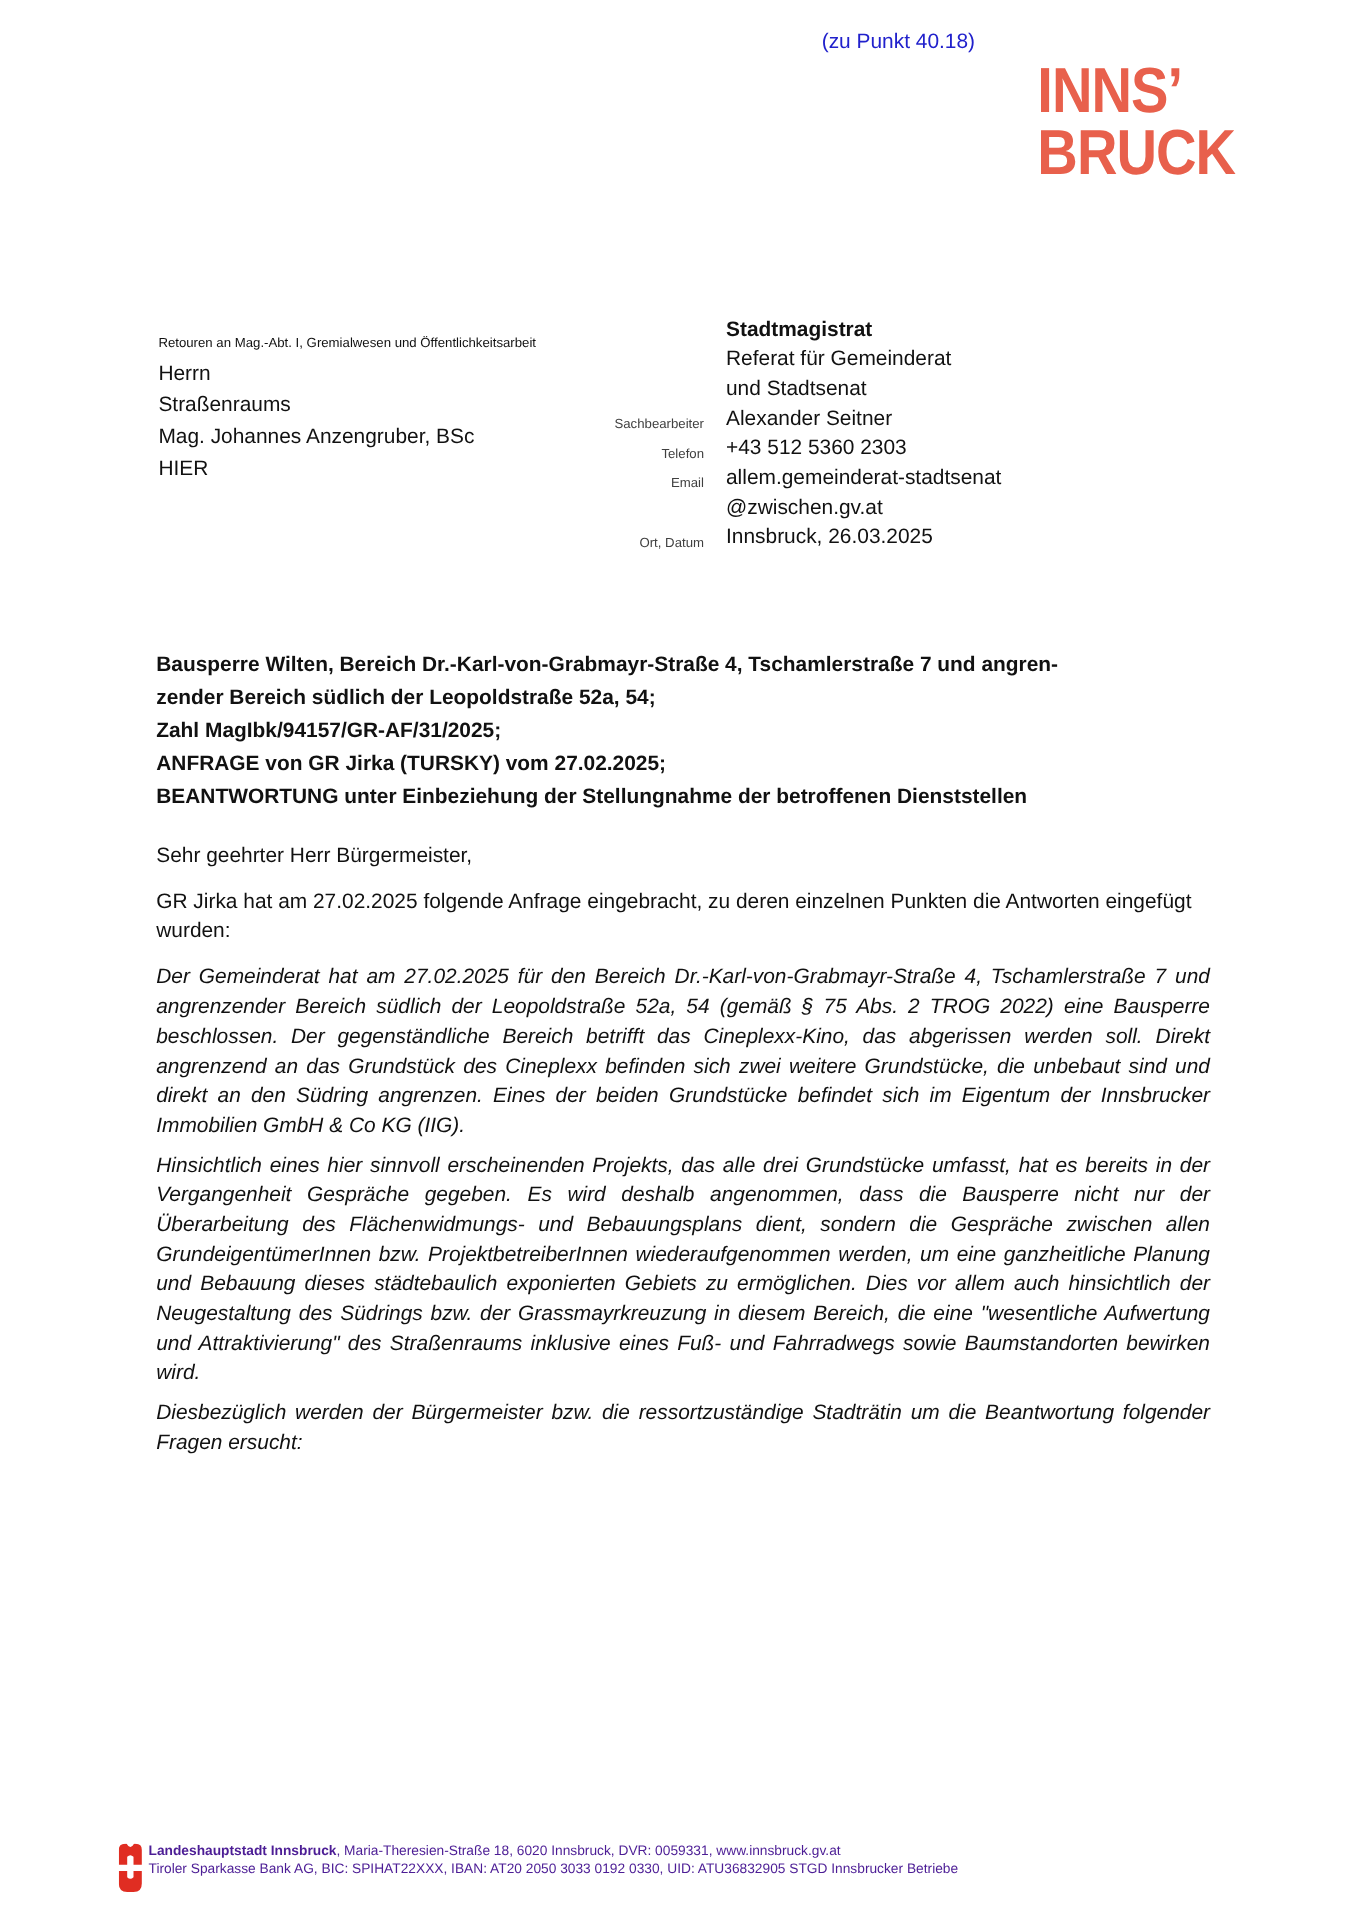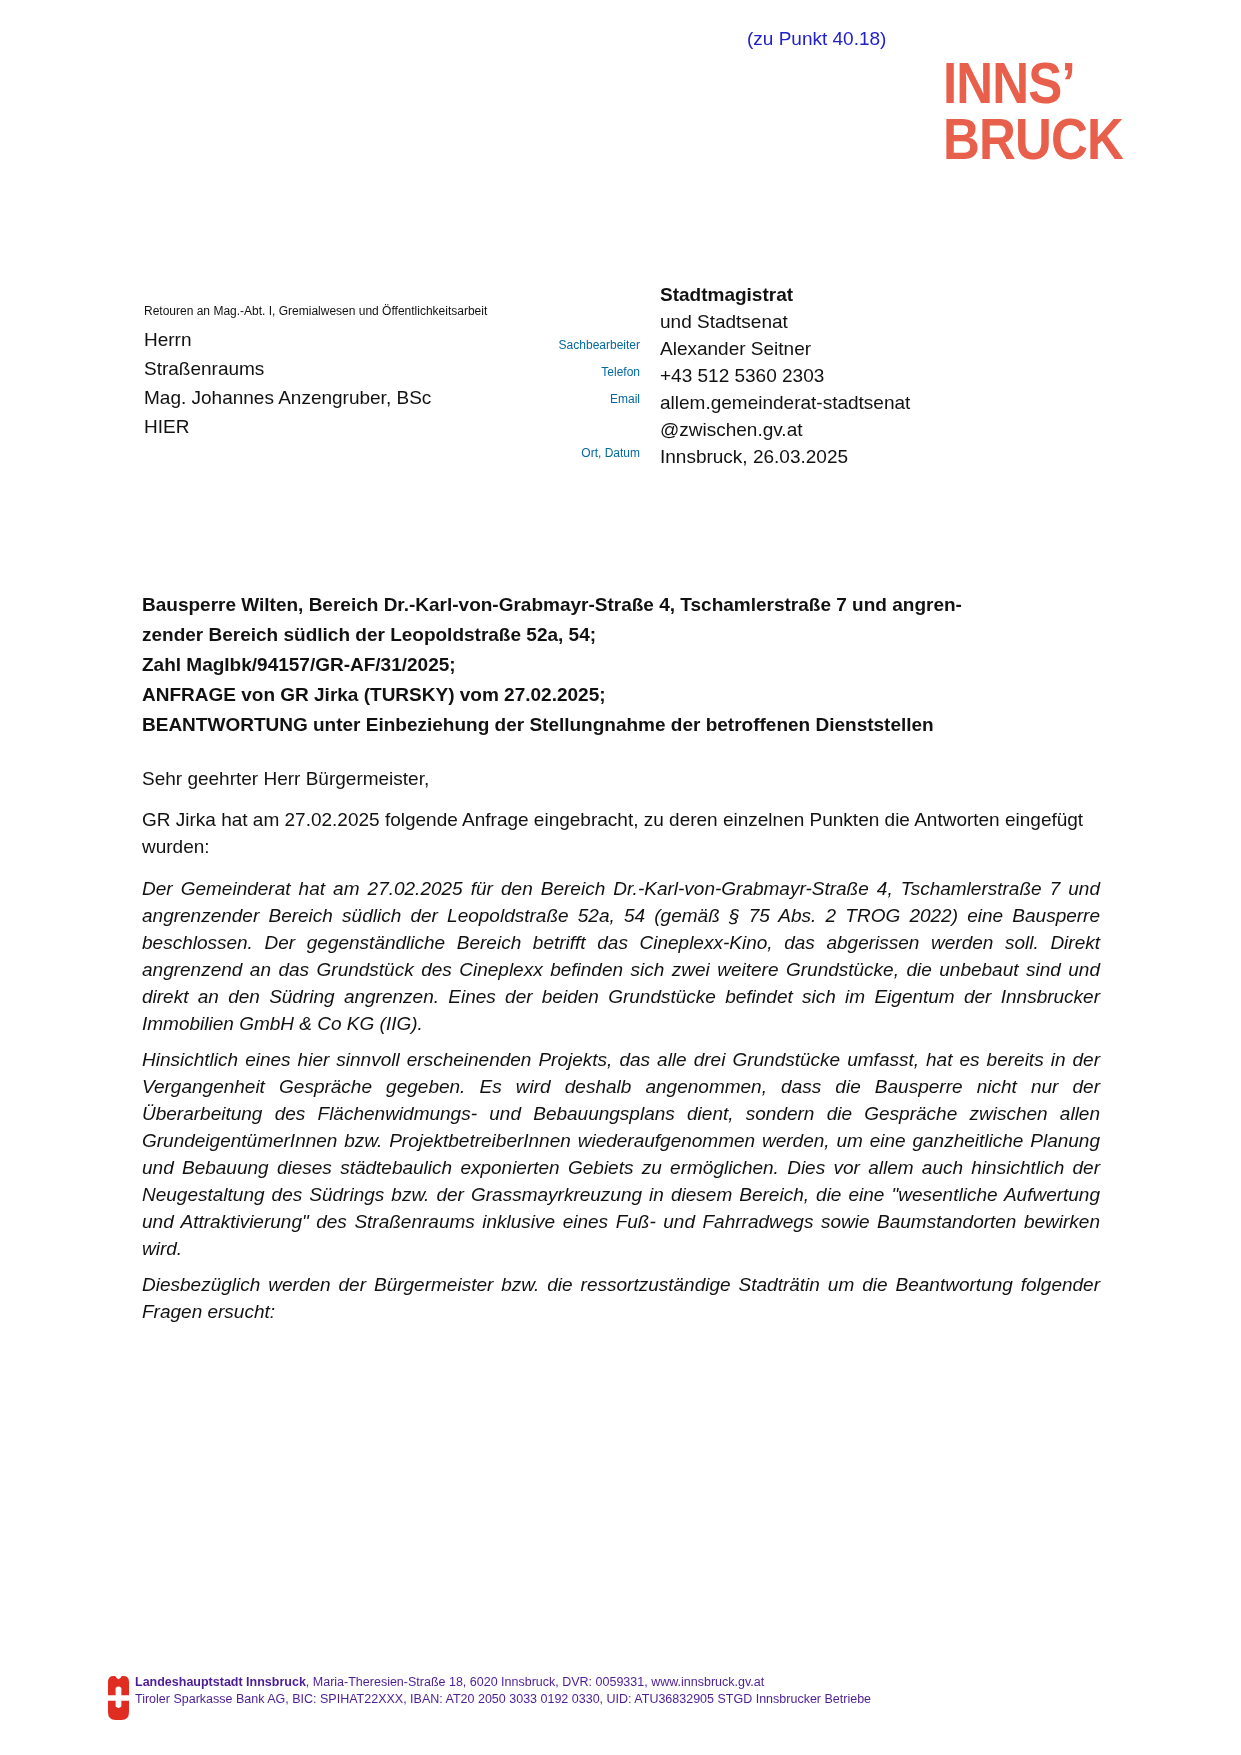--- a/index.html
+++ b/index.html
@@ -32,24 +32,24 @@
     letter-spacing:-1px;
     transform:scaleX(.88);transform-origin:left top;
     white-space:nowrap;
   }
   
   .recipient{position:absolute;left:144px;top:304px;}
   .return-note{font-size:12px;line-height:15px;margin-bottom:6px;}
   .recipient-line{font-size:19px;line-height:29px;}
   
   .sender{position:absolute;left:450px;top:284px;width:660px;}
-  .sender-row{display:flex;align-items:flex-start;height:27px;}
+  .sender-row{display:flex;align-items:flex-end;height:27px;}
   .sender-row .lbl{
     width:210px;padding-right:20px;text-align:right;
-    font-size:12px;color:#0369a1;flex:none;
+    font-size:12px;color:#404040;flex:none;
   }
   .sender-row .val{font-size:19px;white-space:nowrap;}
   .sender-row.bold .val{font-weight:700;}
   
   .letter-body{position:absolute;left:142px;top:590px;width:958px;}
   .subject{font-weight:700;font-size:19px;line-height:30px;}
   .salutation{font-size:19px;line-height:27px;margin-top:25px;}
   .intro{font-size:19px;line-height:27px;margin-top:14px;}
   .quote{
     font-size:19px;line-height:27px;font-style:italic;
@@ -80,20 +80,24 @@
     <div class="recipient-line">Herrn</div>
     <div class="recipient-line">Straßenraums</div>
     <div class="recipient-line">Mag. Johannes Anzengruber, BSc</div>
     <div class="recipient-line">HIER</div>
   </div>
 
   <div class="sender">
     <div class="sender-row bold">
       <span class="lbl"></span>
       <span class="val">Stadtmagistrat</span>
+    </div>
+    <div class="sender-row">
+      <span class="lbl"></span>
+      <span class="val">Referat für Gemeinderat</span>
     </div>
     <div class="sender-row">
       <span class="lbl"></span>
       <span class="val">und Stadtsenat</span>
     </div>
     <div class="sender-row">
       <span class="lbl">Sachbearbeiter</span>
       <span class="val">Alexander Seitner</span>
     </div>
     <div class="sender-row">

